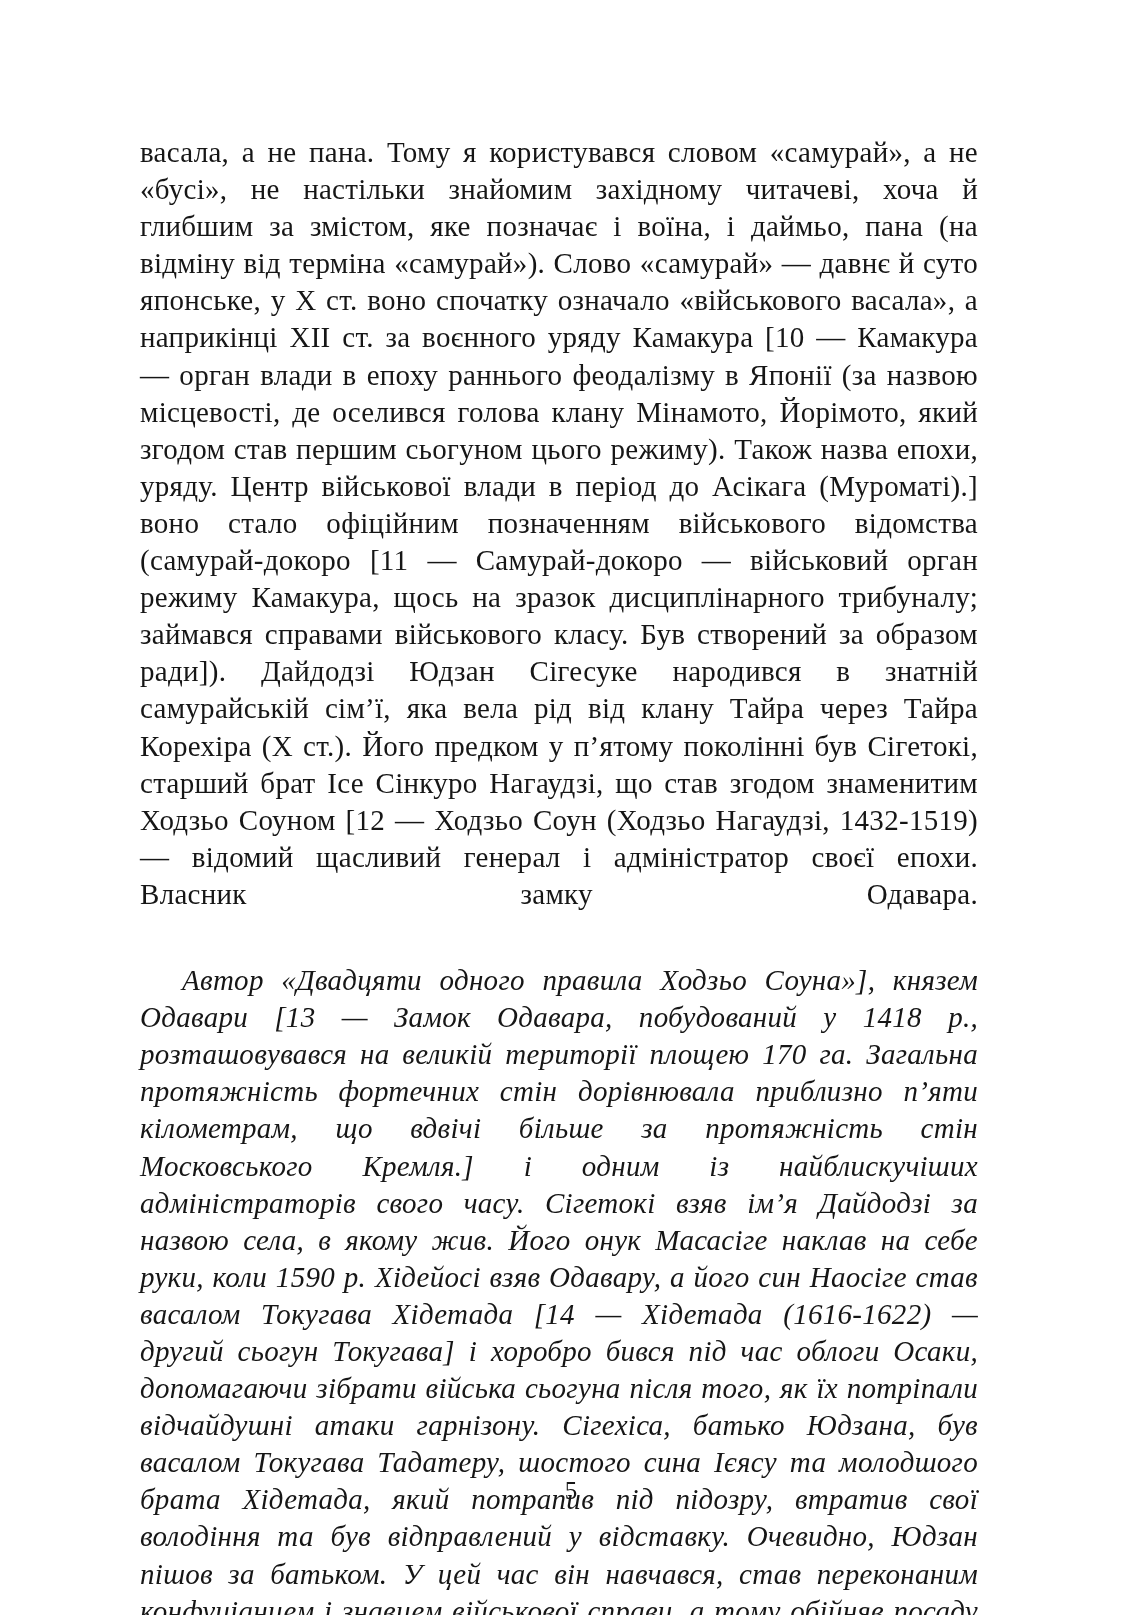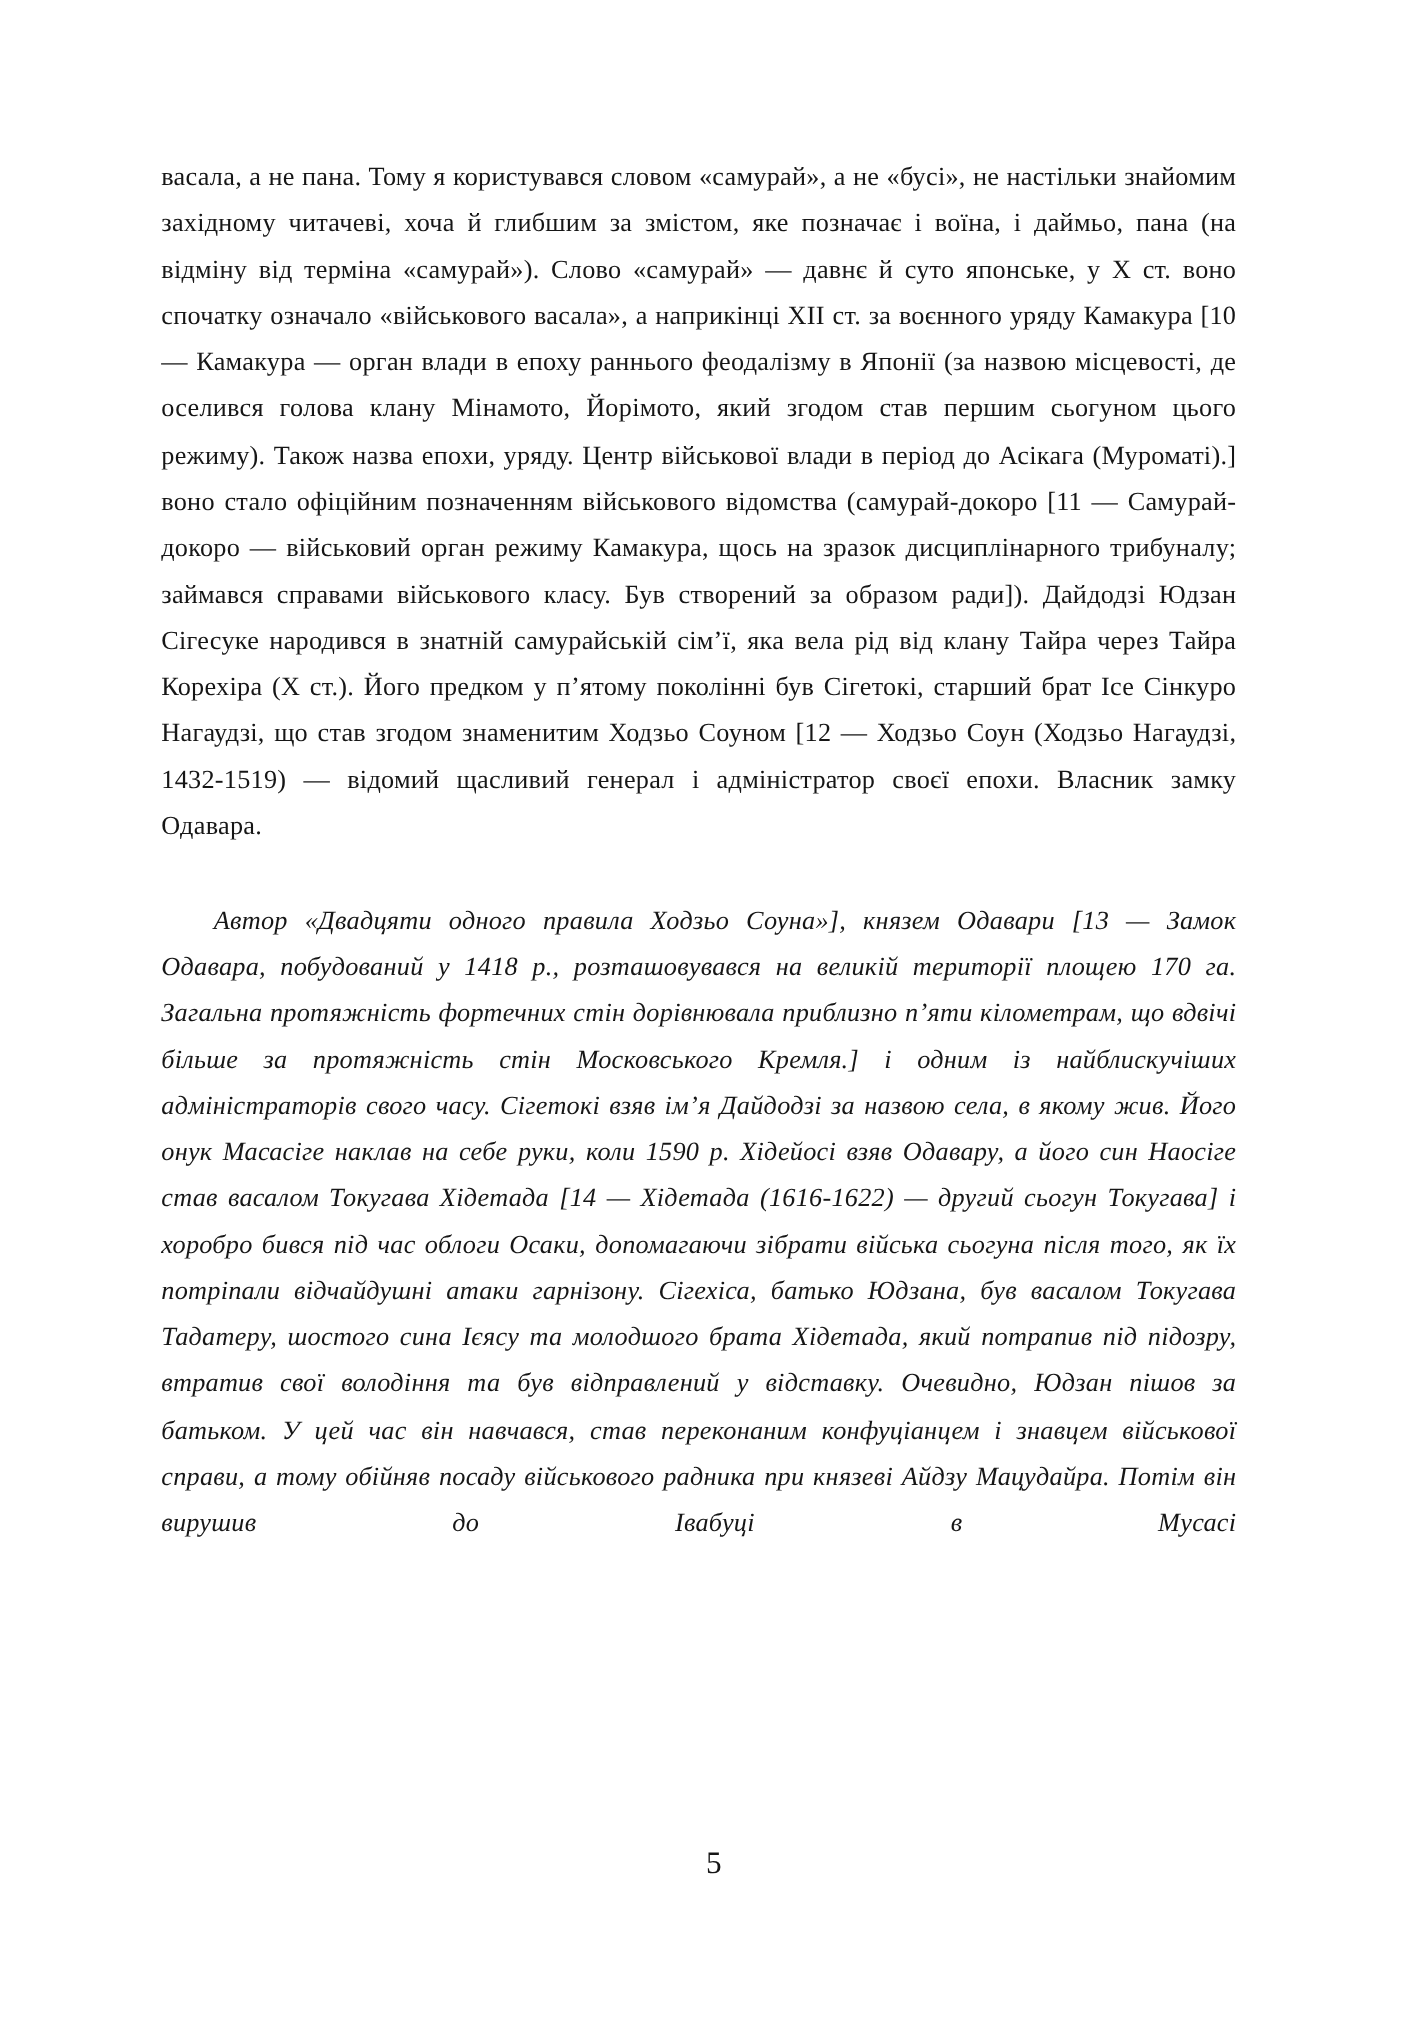--- a/index.html
+++ b/index.html
@@ -24,22 +24,22 @@
   }
 
   #text-column {
     position: absolute;
     left: 128px;
     top: 122px;
     width: 862px;
   }
 
   .para {
-    margin: 1px;
-    font-size: 21px;
+    margin: 12px;
+    font-size: 29px;
     line-height: 37.1px;
     text-align: justify;
     text-justify: inter-word;
     color: #161616;
     letter-spacing: 0.01em;
     word-spacing: 0.01em;
     -webkit-font-smoothing: antialiased;
   }
 
   .para.indent {

